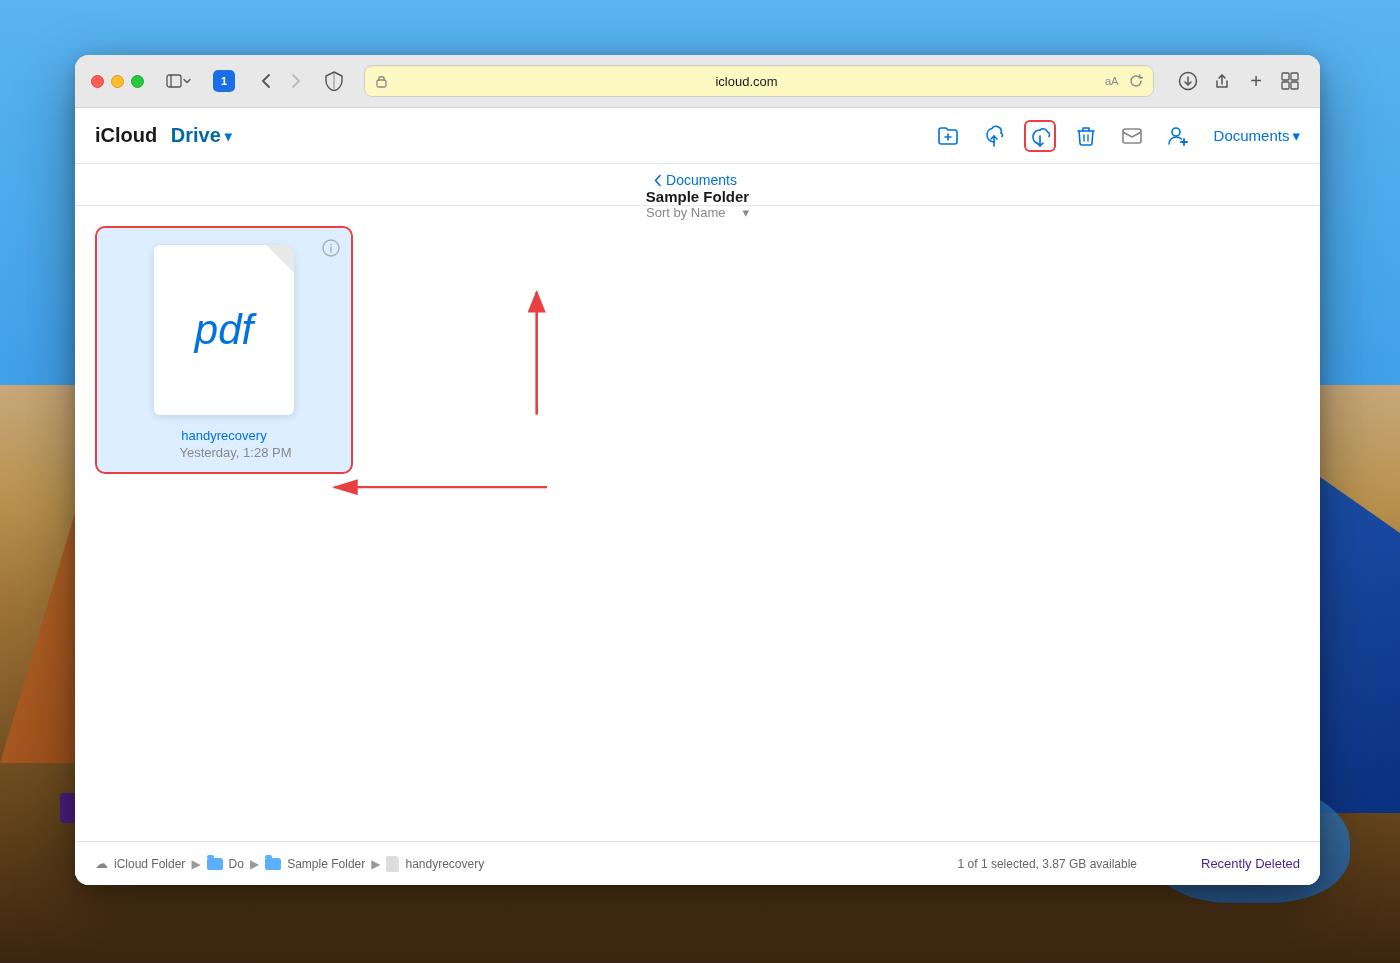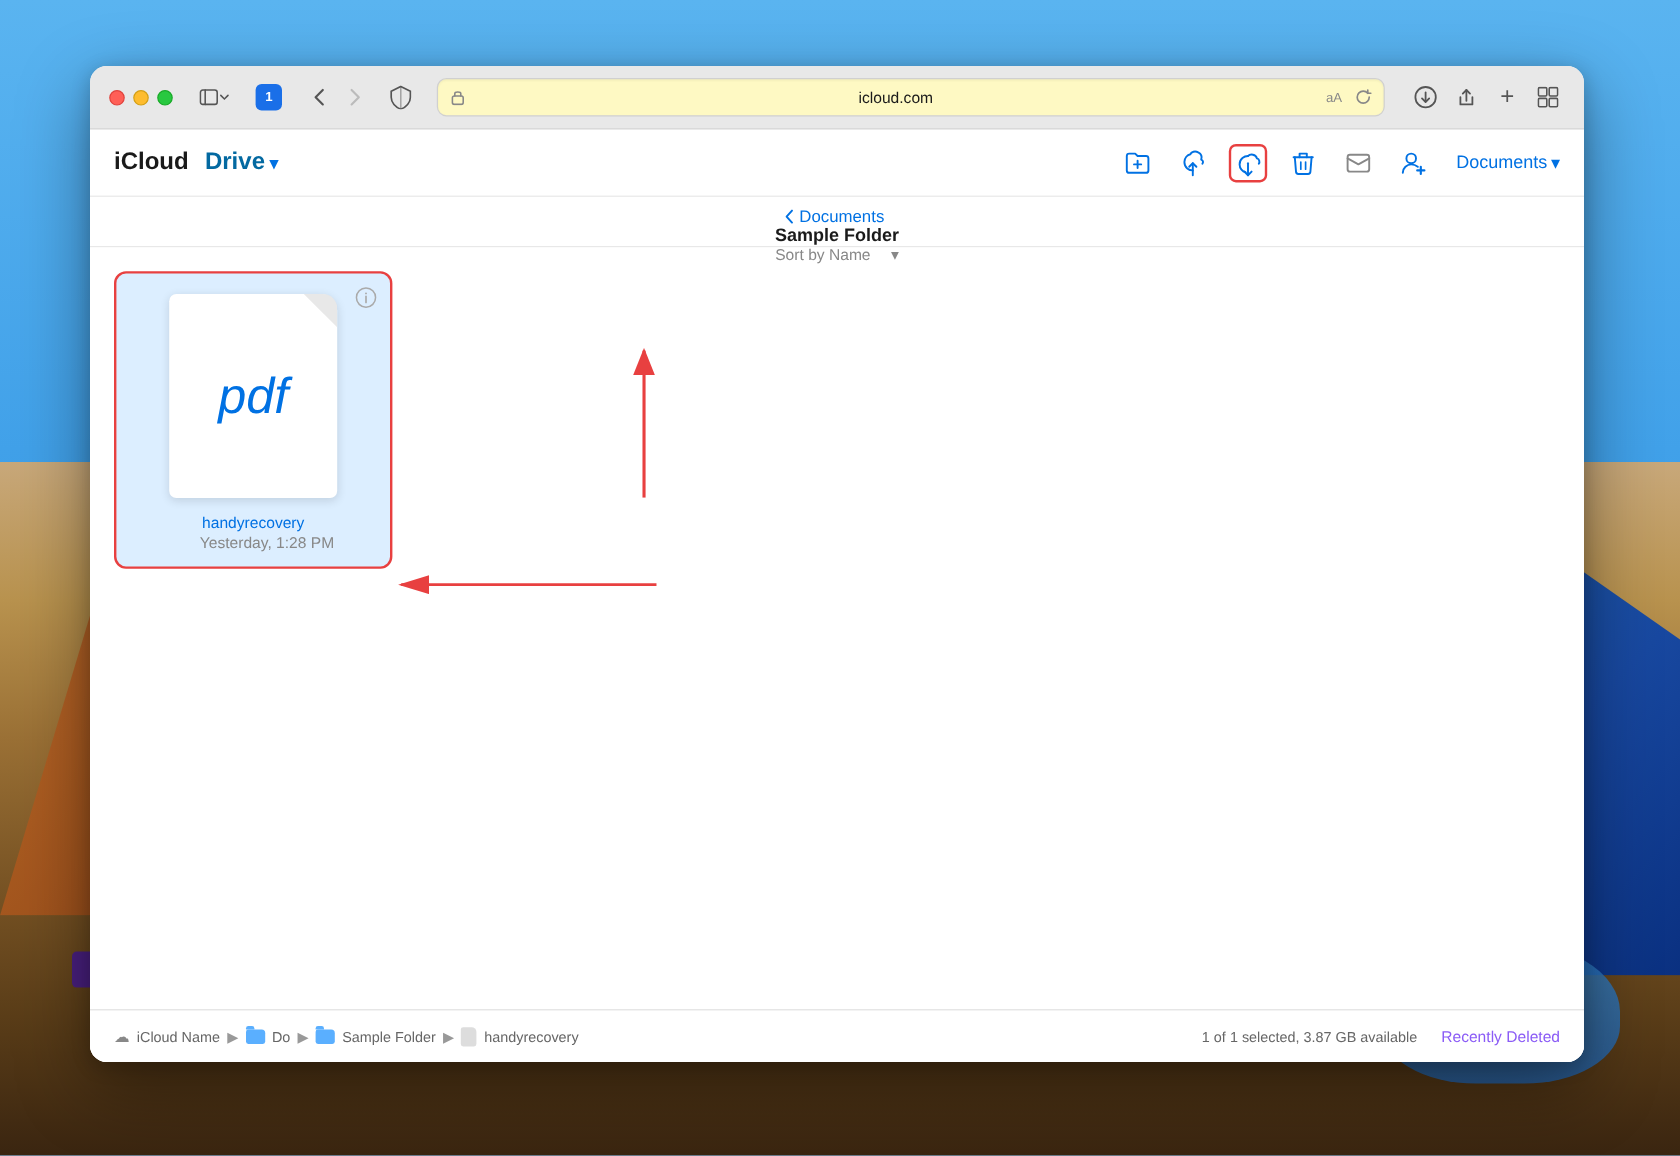--- a/index.html
+++ b/index.html
@@ -323,21 +323,21 @@
       position: relative;
     }
 
     .file-grid {
       display: flex;
       flex-wrap: wrap;
       gap: 16px;
     }
 
     .file-item {
-      width: 232px;
+      width: 258px;
       padding: 12px;
       border-radius: 10px;
       cursor: pointer;
       display: flex;
       flex-direction: column;
       align-items: center;
       position: relative;
       background: #dceeff;
       border: 2.5px solid #e84040;
     }
@@ -483,23 +483,24 @@
     }
 
     .status-info {
       font-size: 12px;
       color: #666;
       margin-right: 20px;
     }
 
     .recently-deleted-link {
       font-size: 13px;
-      color: #8b5cf6;
+      color: #4c1d95;
       cursor: pointer;
       font-weight: 400;
+      margin-left: 44px;
     }
 
     
     svg.icon {
       width: 20px;
       height: 20px;
       fill: none;
       stroke: currentColor;
       stroke-width: 1.5;
       stroke-linecap: round;
@@ -743,21 +744,21 @@
 
         <line x1="455" y1="310" x2="250" y2="310" stroke="#e84040" stroke-width="2.5" marker-end="url(#arrowhead)"></line>
       </svg>
 
     </div>
 
     <div class="status-bar">
       <div class="status-breadcrumb">
 
         <span style="font-size:13px;color:#888;">☁</span>
-        <span>iCloud Name</span>
+        <span>iCloud Folder</span>
         <span class="sep">▶</span>
 
         <span class="folder-icon-small"></span>
         <span>Do</span>
         <span class="sep">▶</span>
 
         <span class="folder-icon-small"></span>
         <span>Sample Folder</span>
         <span class="sep">▶</span>
 

